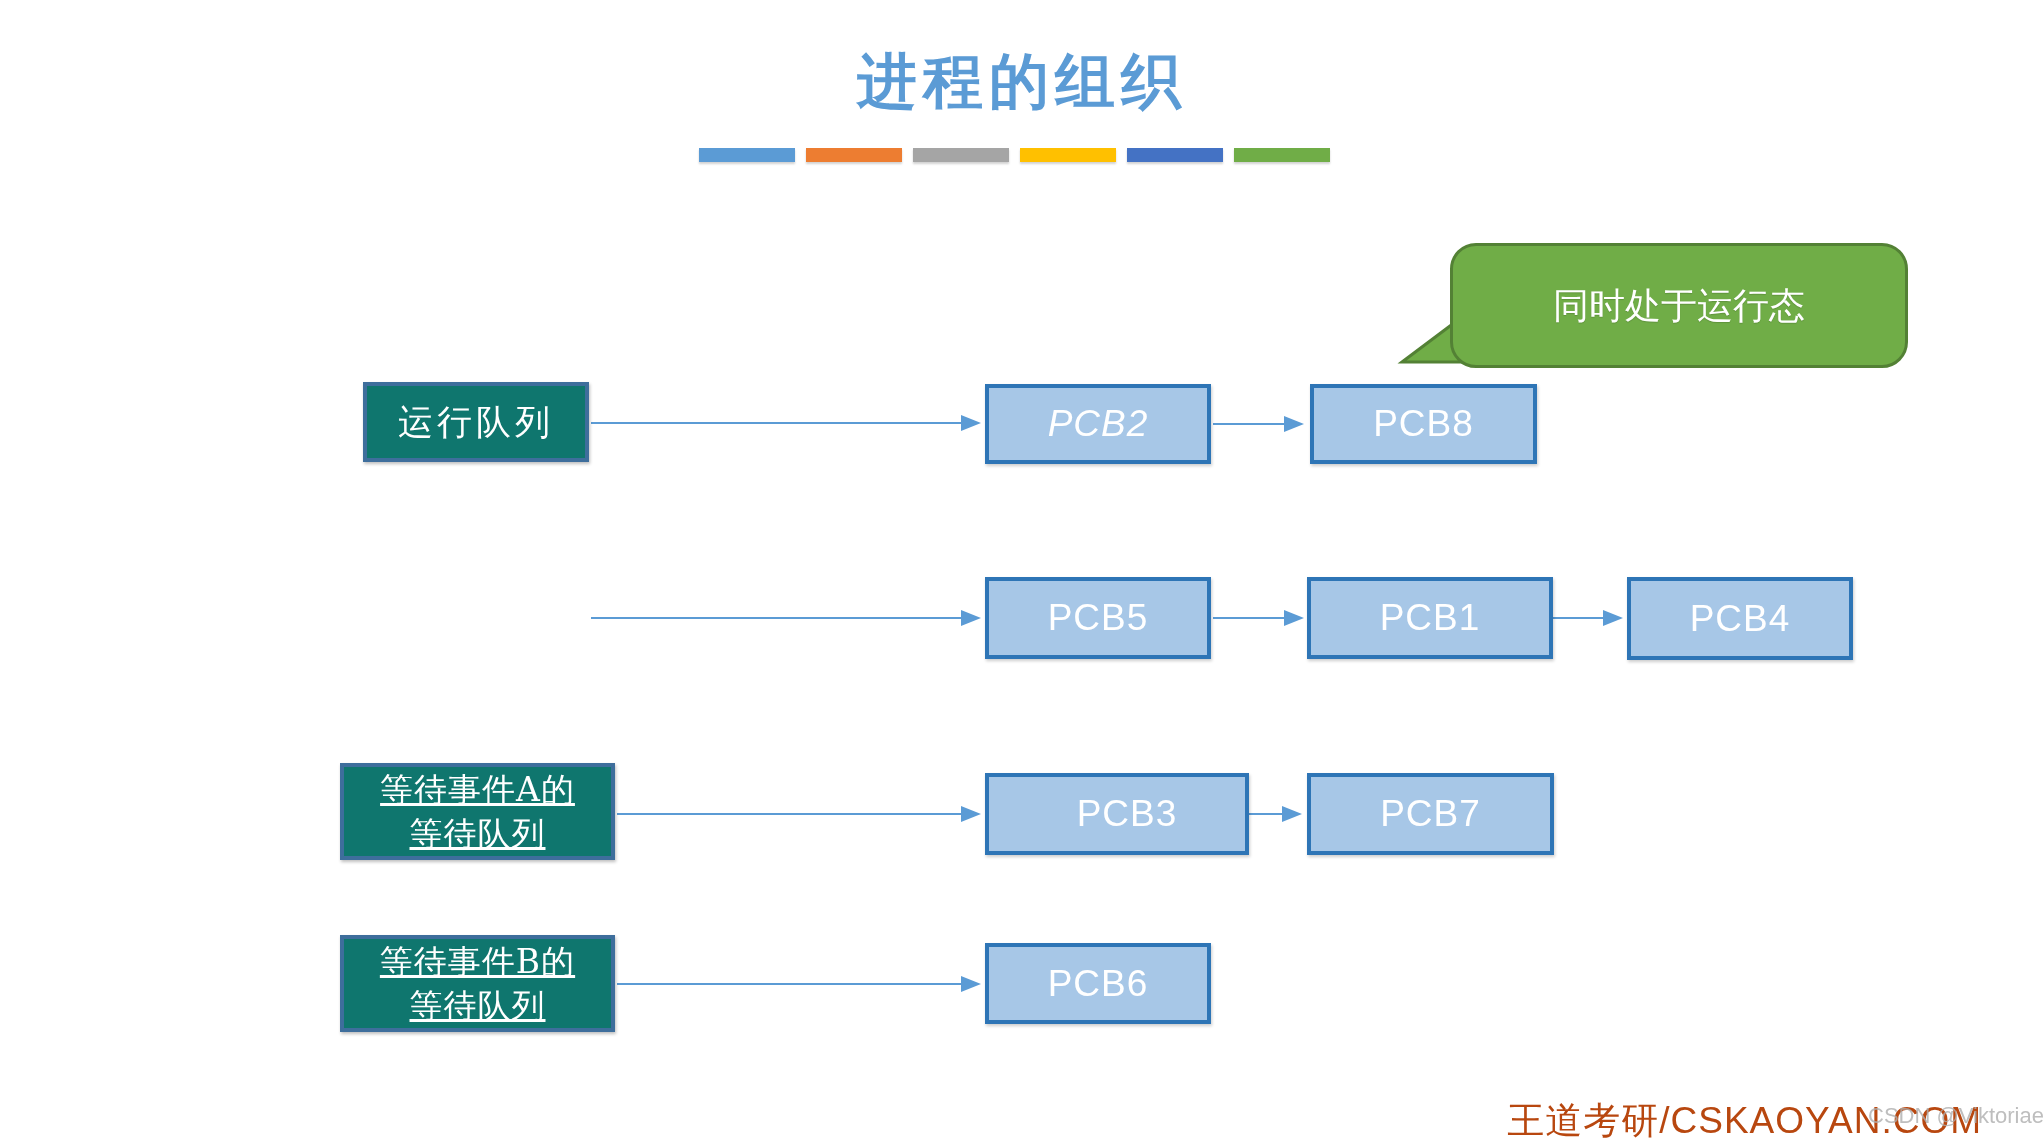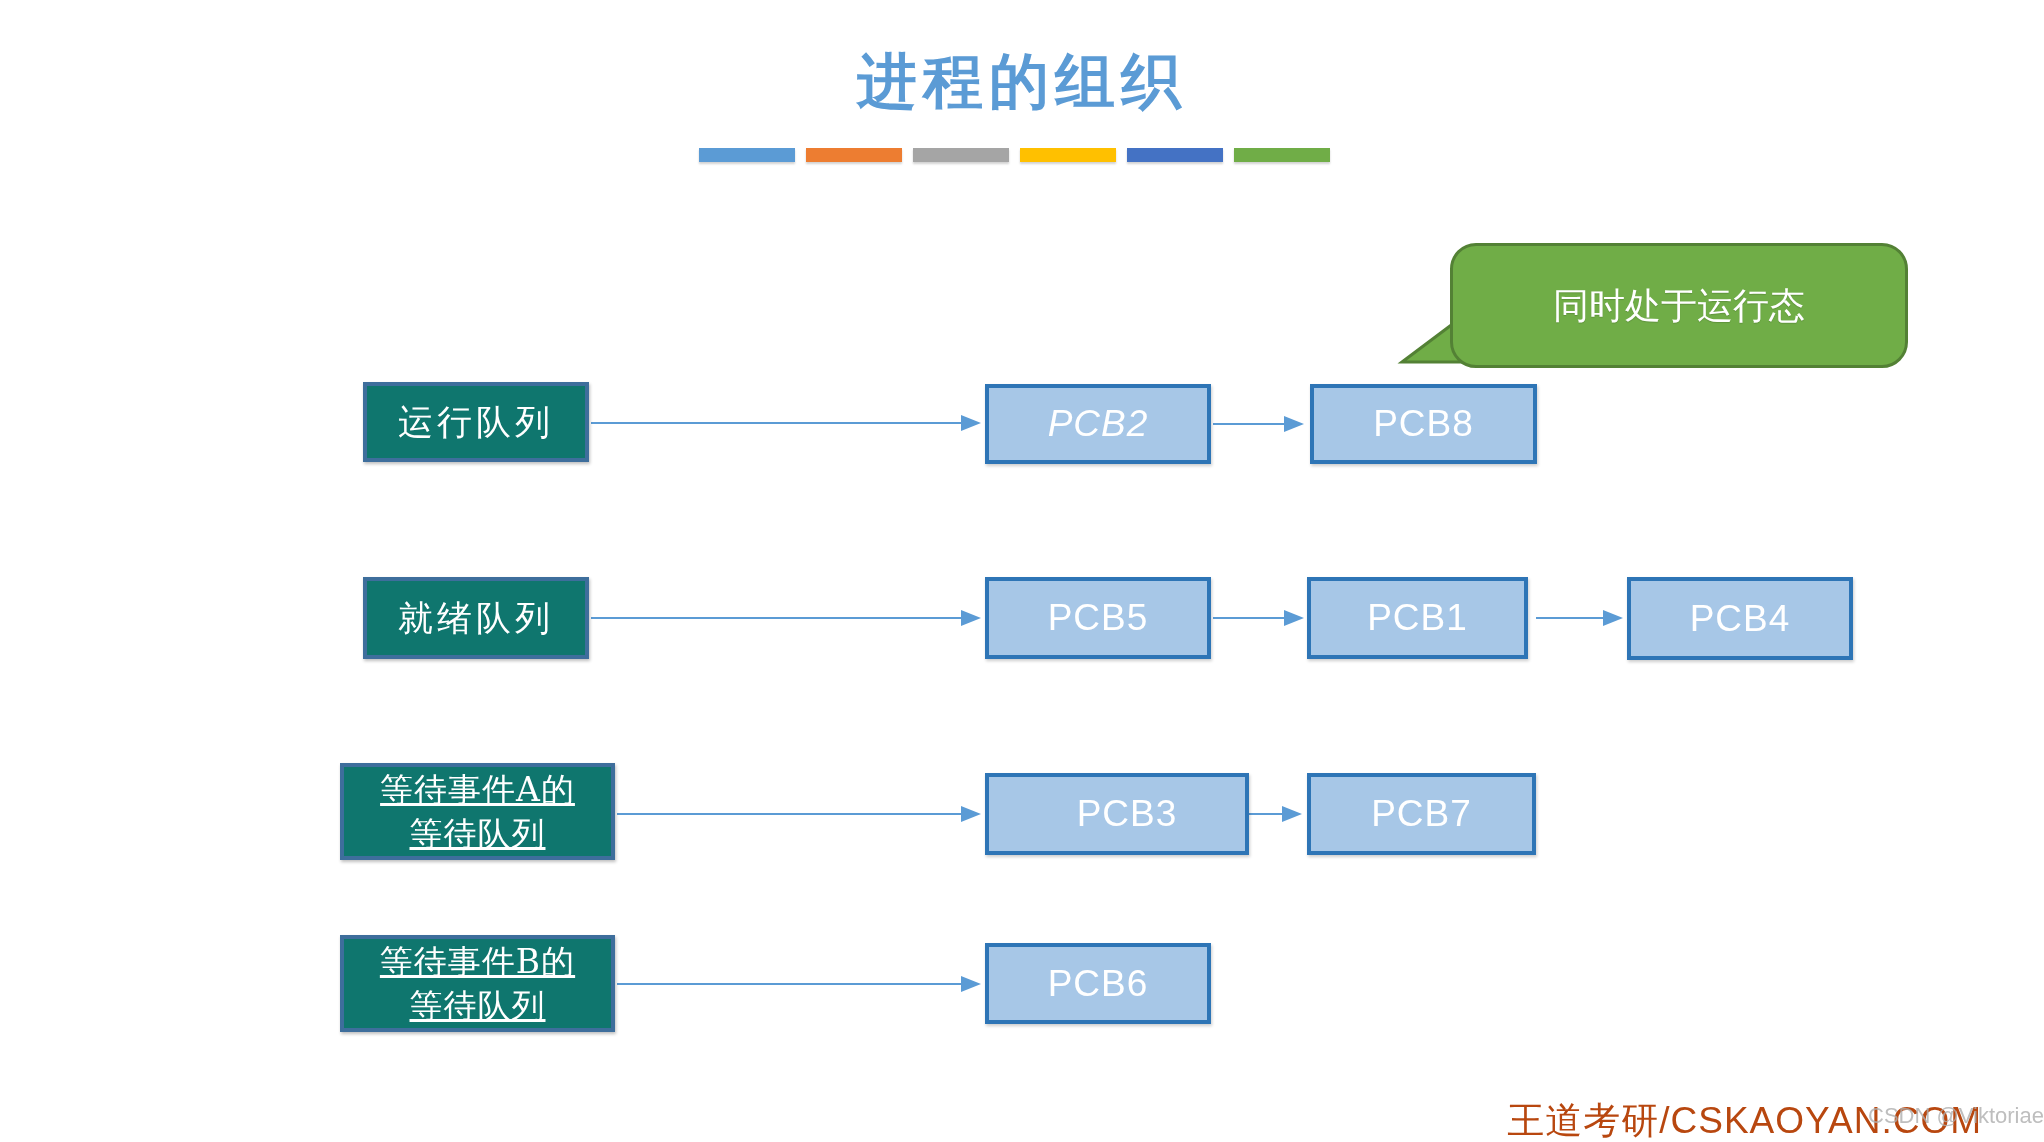--- a/index.html
+++ b/index.html
@@ -110,23 +110,20 @@
   </svg>
 
   <div class="callout">
     <div>同时处于运行态</div>
   </div>
 
   <div class="qbox one-line" style="left:363px;top:382px;width:226px;height:80px;">
     <span>运行队列</span>
   </div>
 
-  <div class="qbox one-line" style="left:363px;top:577px;width:226px;height:82px;">
-    <span>就绪队列</span>
-  </div>
 
   <div class="qbox two-line" style="left:340px;top:763px;width:275px;height:97px;">
     <span>等待事件A的</span>
     <span>等待队列</span>
   </div>
 
   <div class="qbox two-line" style="left:340px;top:935px;width:275px;height:97px;">
     <span>等待事件B的</span>
     <span>等待队列</span>
   </div>
@@ -134,31 +131,31 @@
   <div class="pcb" style="left:985px;top:384px;width:226px;height:80px;font-style:italic;">
     <span>PCB2</span>
   </div>
   <div class="pcb" style="left:1310px;top:384px;width:227px;height:80px;">
     <span>PCB8</span>
   </div>
 
   <div class="pcb" style="left:985px;top:577px;width:226px;height:82px;">
     <span>PCB5</span>
   </div>
-  <div class="pcb" style="left:1307px;top:577px;width:221px;height:82px;">
+  <div class="pcb" style="left:1307px;top:577px;width:246px;height:82px;">
     <span>PCB1</span>
   </div>
   <div class="pcb" style="left:1627px;top:577px;width:226px;height:83px;">
     <span>PCB4</span>
   </div>
 
   <div class="pcb" style="left:985px;top:773px;width:264px;height:82px;padding-left:20px;">
     <span>PCB3</span>
   </div>
-  <div class="pcb" style="left:1307px;top:773px;width:229px;height:82px;">
+  <div class="pcb" style="left:1307px;top:773px;width:247px;height:82px;">
     <span>PCB7</span>
   </div>
 
   <div class="pcb" style="left:985px;top:943px;width:226px;height:81px;">
     <span>PCB6</span>
   </div>
 
   <div class="wm-brand">王道考研/CSKAOYAN.COM</div>
   <div class="wm-overlay">CSDN @Viktoriae</div>
 

